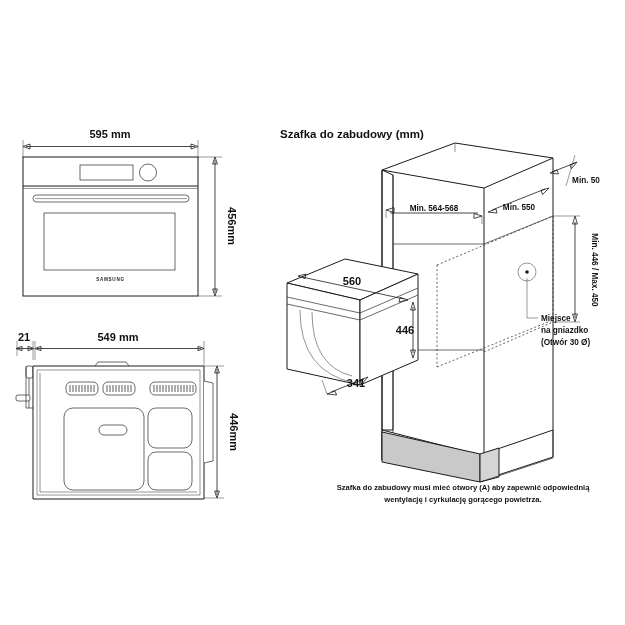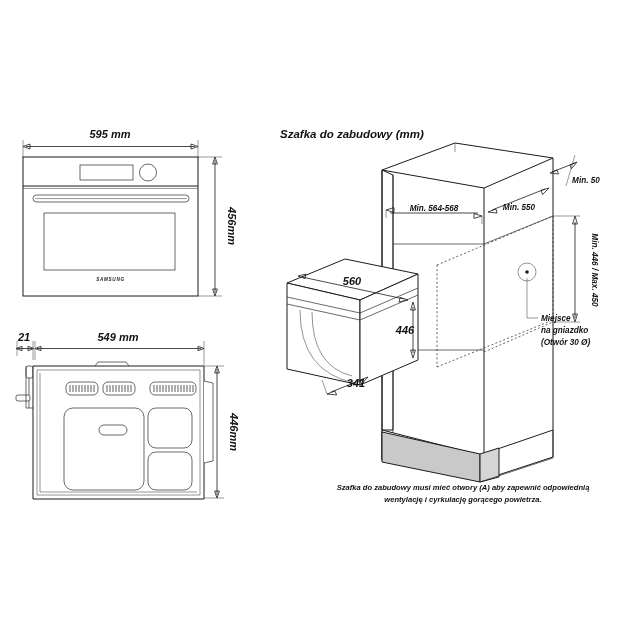--- a/index.html
+++ b/index.html
@@ -13,21 +13,20 @@
     font-family: "Liberation Sans", sans-serif;
     overflow: hidden;
     position: relative;
   }
   #page {
     position: absolute;
     left: 0; top: 0;
     width: 625px;
     height: 625px;
     background: #0ea5e9;
-    font-style: italic;
   }
   svg#sheet {
     display: block;
     width: 625px;
     height: 625px;
   }
   .ln {
     fill: none;
     stroke: #1b1b1b;
     stroke-width: 1;

